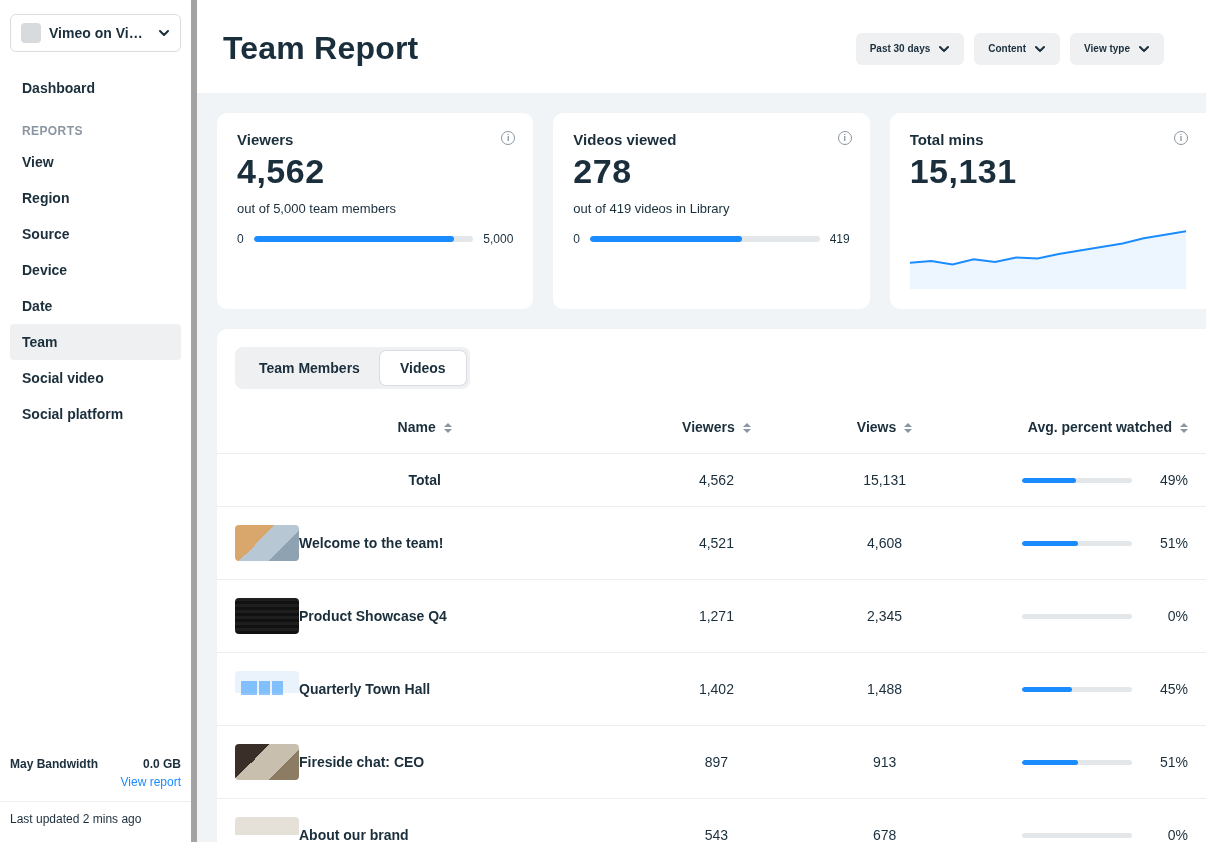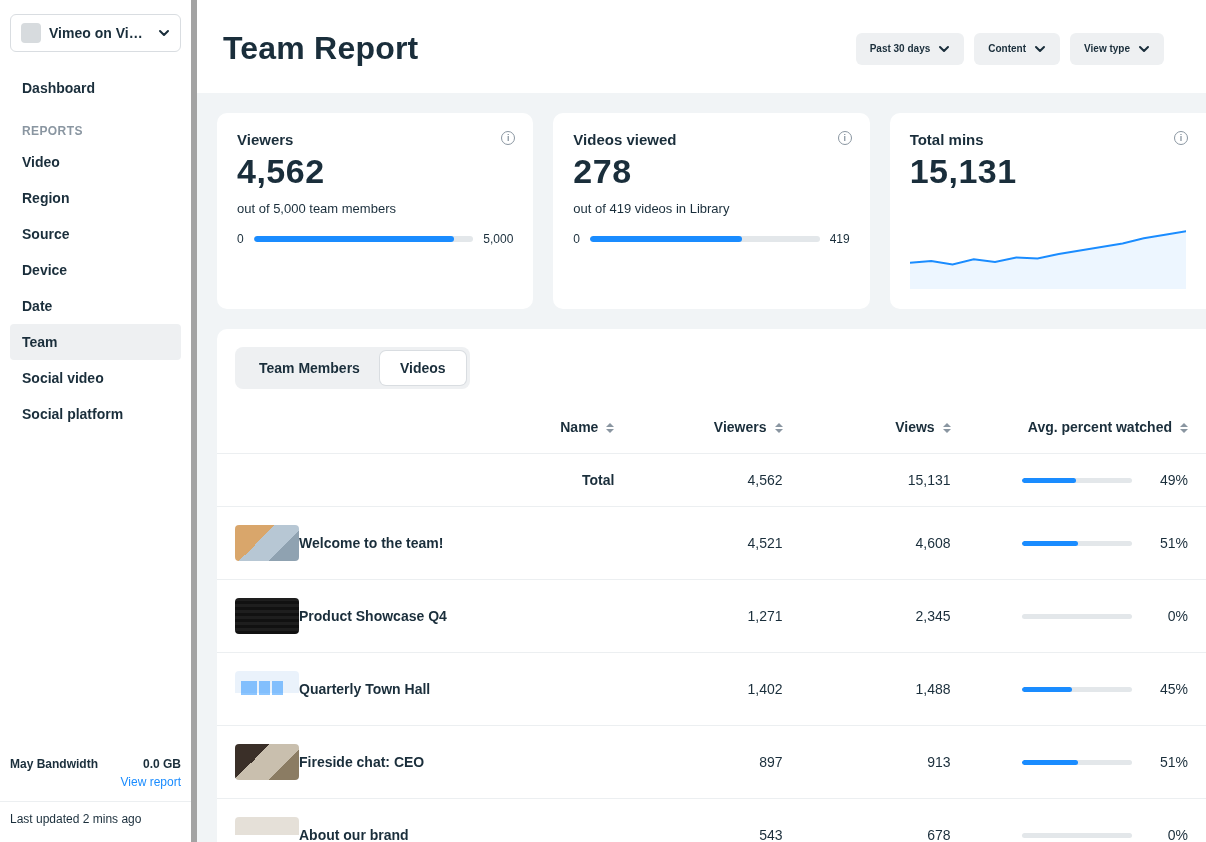--- a/index.html
+++ b/index.html
@@ -136,21 +136,21 @@
     background: transparent;
     padding: 9px 20px;
     font-size: 14px;
     font-weight: 700;
     border-radius: 6px;
     cursor: pointer;
     color: #1a2e3b;
   }
   .tab.active { background: #fff; box-shadow: 0 0 0 1px #d9dde1; }
   table { width: 100%; border-collapse: collapse; margin-top: 12px; table-layout: fixed; }
-  th, td { text-align: right; padding: 18px 18px; font-size: 14px; border-bottom: 1px solid #eceff1; }
+  th, td { text-align: center; padding: 18px 18px; font-size: 14px; border-bottom: 1px solid #eceff1; }
   th { font-weight: 700; }
   th .sort { display: inline-flex; flex-direction: column; margin-left: 8px; vertical-align: middle; }
   th .sort span { width: 0; height: 0; border-left: 4px solid transparent; border-right: 4px solid transparent; }
   th .sort .up { border-bottom: 4px solid #8a96a1; margin-bottom: 2px; }
   th .sort .dn { border-top: 4px solid #8a96a1; }
   .col-name { width: 42%; }
   .col-viewers { width: 17%; }
   .col-views { width: 17%; }
   .col-pct { width: 24%; }
   td.nm { font-weight: 700; }
@@ -180,21 +180,21 @@
       <span class="chev">
         <svg viewBox="0 0 12 12">
             <path d="M2 4l4 4 4-4" fill="none" stroke="#1a2e3b" stroke-width="2" stroke-linecap="round" stroke-linejoin="round"></path>
           </svg>
       </span>
     </div>
 
     <nav class="nav">
       <div class="nav-item">Dashboard</div>
       <div class="nav-header">REPORTS</div>
-      <div class="nav-item">Video</div>
+      <div class="nav-item">View</div>
       <div class="nav-item">Region</div>
       <div class="nav-item">Source</div>
       <div class="nav-item">Device</div>
       <div class="nav-item">Date</div>
       <div class="nav-item active">Team</div>
       <div class="nav-item">Social video</div>
       <div class="nav-item">Social platform</div>
     </nav>
 
     <div class="sidebar-footer">

